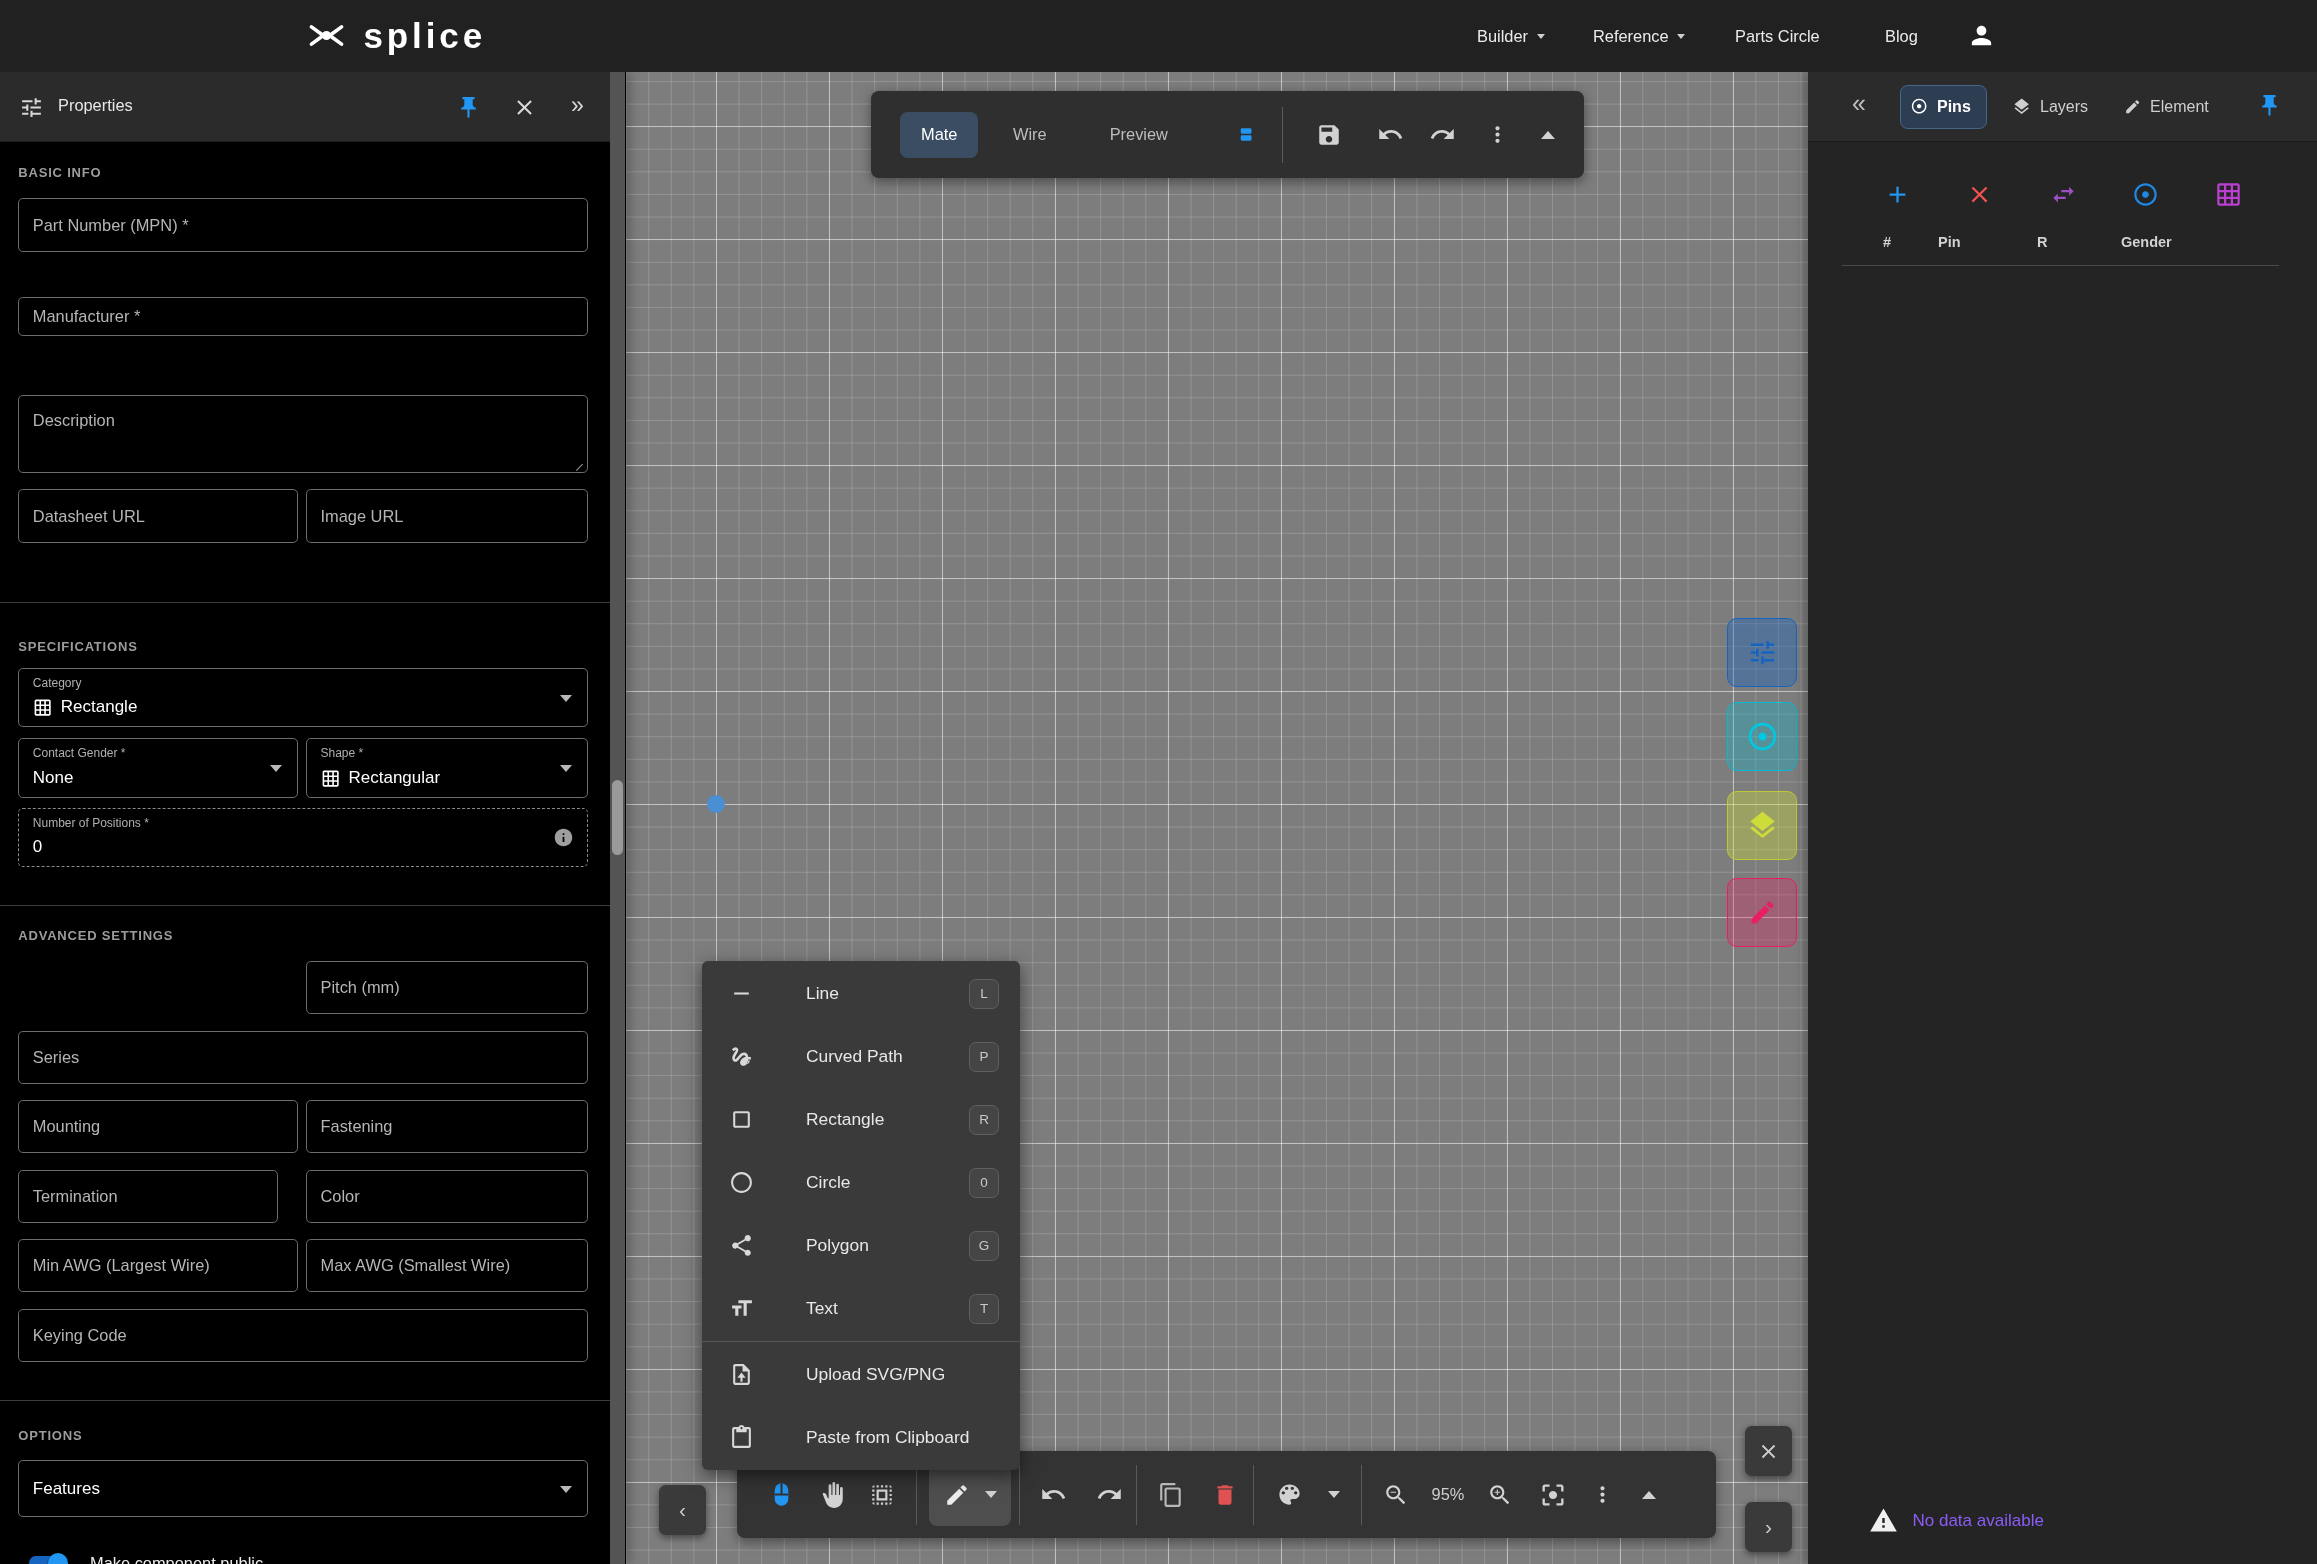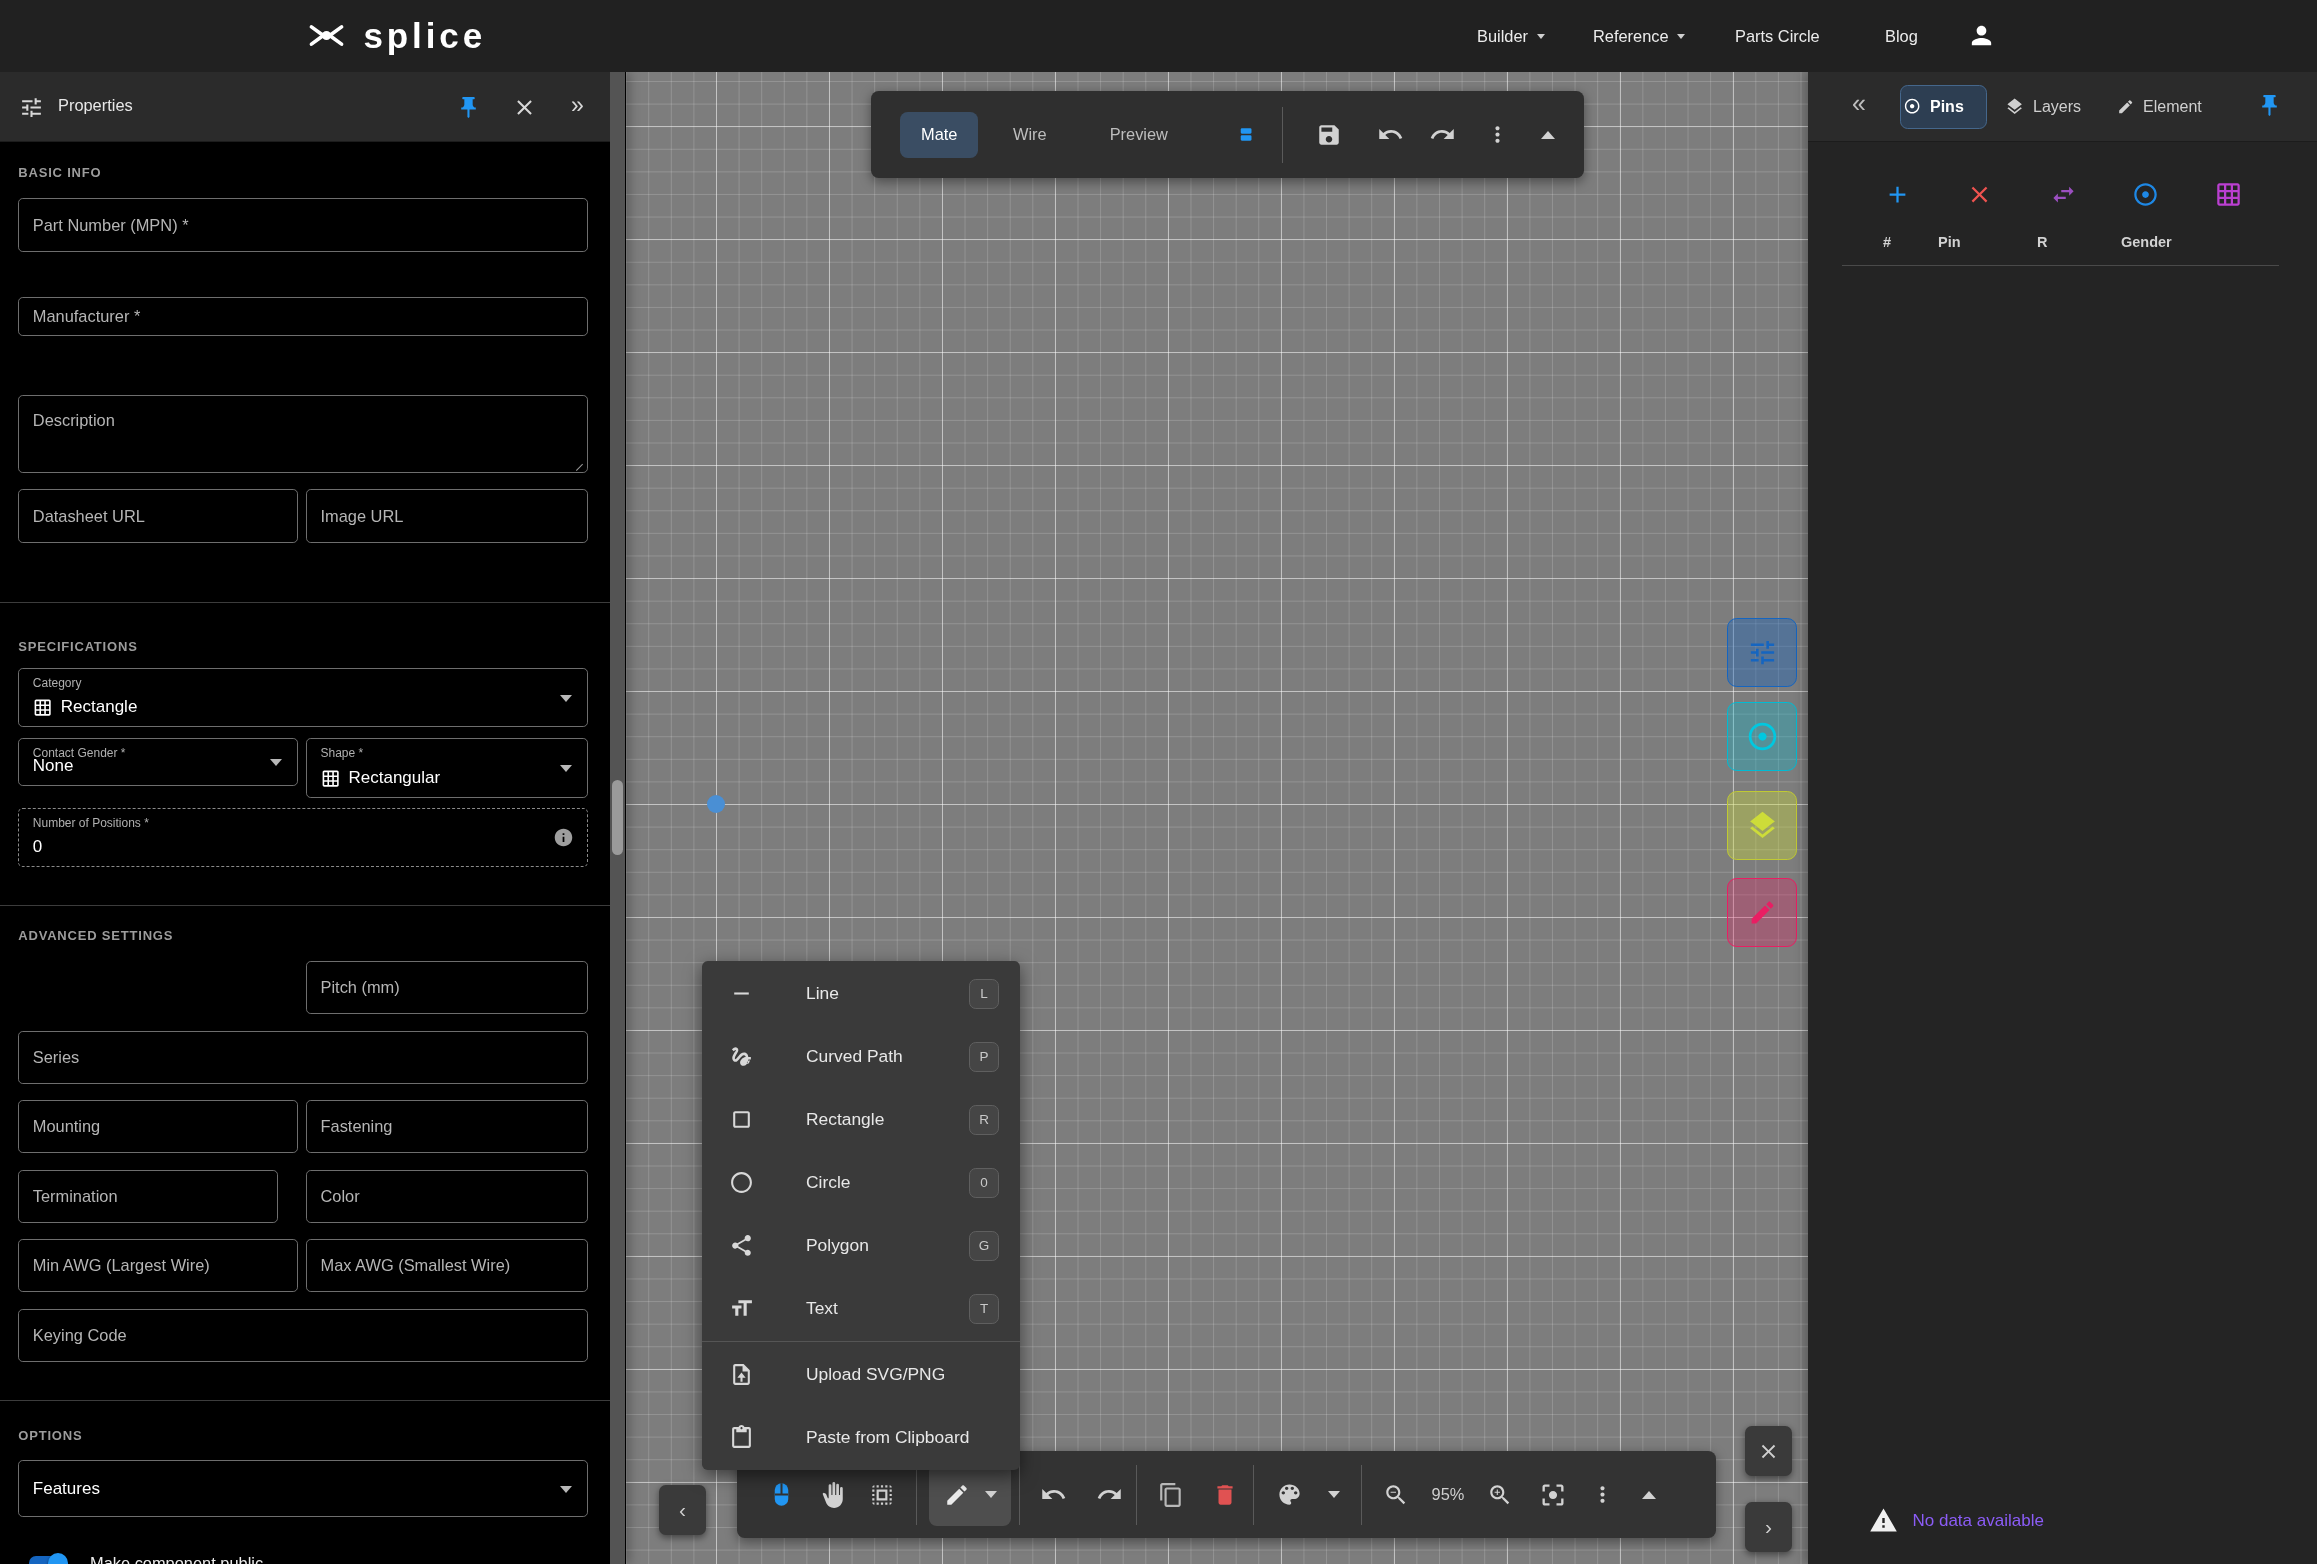--- a/index.html
+++ b/index.html
@@ -85,21 +85,21 @@
   .side-tool { position:absolute; left:1101px; width:70px; height:69px; border-radius:9.7px; border:1.9px solid; display:flex; align-items:center; justify-content:center; cursor:pointer; z-index:20; }
   #tool-settings { top:546px; background:rgba(21,101,192,.38); border-color:#1565c0; color:#1565c0; }
   #tool-target   { top:630px; background:rgba(0,188,212,.30); border-color:#00bcd4; color:#00c8e0; }
   #tool-layers   { top:719px; background:rgba(205,220,57,.38); border-color:#c0ca33; color:#cddc39; }
   #tool-edit     { top:806px; background:rgba(233,30,99,.30); border-color:#e91e63; color:#e91e63; }
 
   
   #right-panel { position:absolute; left:1808px; top:72px; width:509px; height:1492px; background:#242424; z-index:30; box-shadow:-3.9px 0 9.7px rgba(0,0,0,.25); }
   #right-header { position:absolute; left:0; top:0; width:509px; height:70px; background:#2b2b2b; border-bottom:1px solid #1c1c1c; }
   #right-header .collapse { position:absolute; left:44px; top:17.4px; font-size:25px; color:#bdbdbd; cursor:pointer; }
-  .rtab { position:absolute; top:12.6px; height:44px; display:flex; align-items:center; gap:8.7px; color:#cfcfcf; font-size:16px; cursor:pointer; padding:0 2px; border-radius:7.7px; }
+  .rtab { position:absolute; top:12.6px; height:44px; display:flex; align-items:center; gap:8.7px; color:#cfcfcf; font-size:16px; cursor:pointer; padding:0 9px; border-radius:7.7px; }
   .rtab.active { background:#2d3e52; border:1px solid #45678c; color:#fff; font-weight:bold; }
   #rtab-pins { left:92px; width:87px; } #rtab-layers { left:195px; } #rtab-element { left:307px; }
   #right-header .pin { position:absolute; right:35px; top:21px; color:#2196f3; }
   .pin-tool { position:absolute; top:109px; width:27px; height:27px; cursor:pointer; }
   #pt-add{left:76px;color:#2196f3;} #pt-del{left:158px;color:#ef5350;} #pt-swap{left:242px;color:#9b4fc0;} #pt-target{left:324px;color:#1e88e5;} #pt-grid{left:407px;color:#bb3fd1;}
   .col-head { position:absolute; top:162px; color:#d2d2d2; font-size:14.5px; font-weight:bold; }
   #cols-div { position:absolute; left:34px; top:193px; width:437px; height:1px; background:#4a4a4a; }
   #no-data { position:absolute; left:61px; top:1434px; display:flex; align-items:center; gap:14.5px; color:#8b5cf6; font-size:17px; }
   #no-data .warn { color:#f0f0f0; }
 </style>
@@ -289,21 +289,21 @@
     <div class="select" style="left:18.3px;top:596px;width:570px;height:59px">
       <span class="slabel">Category</span>
       <span class="sval">
         <svg class="ic" width="19.3" height="19.3" viewBox="0 0 20 20">
             <use href="#i-gridon"></use>
           </svg>
         <span>Rectangle</span>
       </span>
       <span class="caret-down"></span>
     </div>
-    <div class="select" style="left:18.3px;top:666px;width:280px;height:48px">
+    <div class="select" style="left:18.3px;top:666px;width:280px;height:60px">
       <span class="slabel">Contact Gender *</span>
       <span class="sval">
           <span>None</span>
         </span>
       <span class="caret-down"></span>
     </div>
     <div class="select" style="left:306px;top:666px;width:282px;height:60px">
       <span class="slabel">Shape *</span>
       <span class="sval">
         <svg class="ic" width="19.3" height="19.3" viewBox="0 0 20 20">

